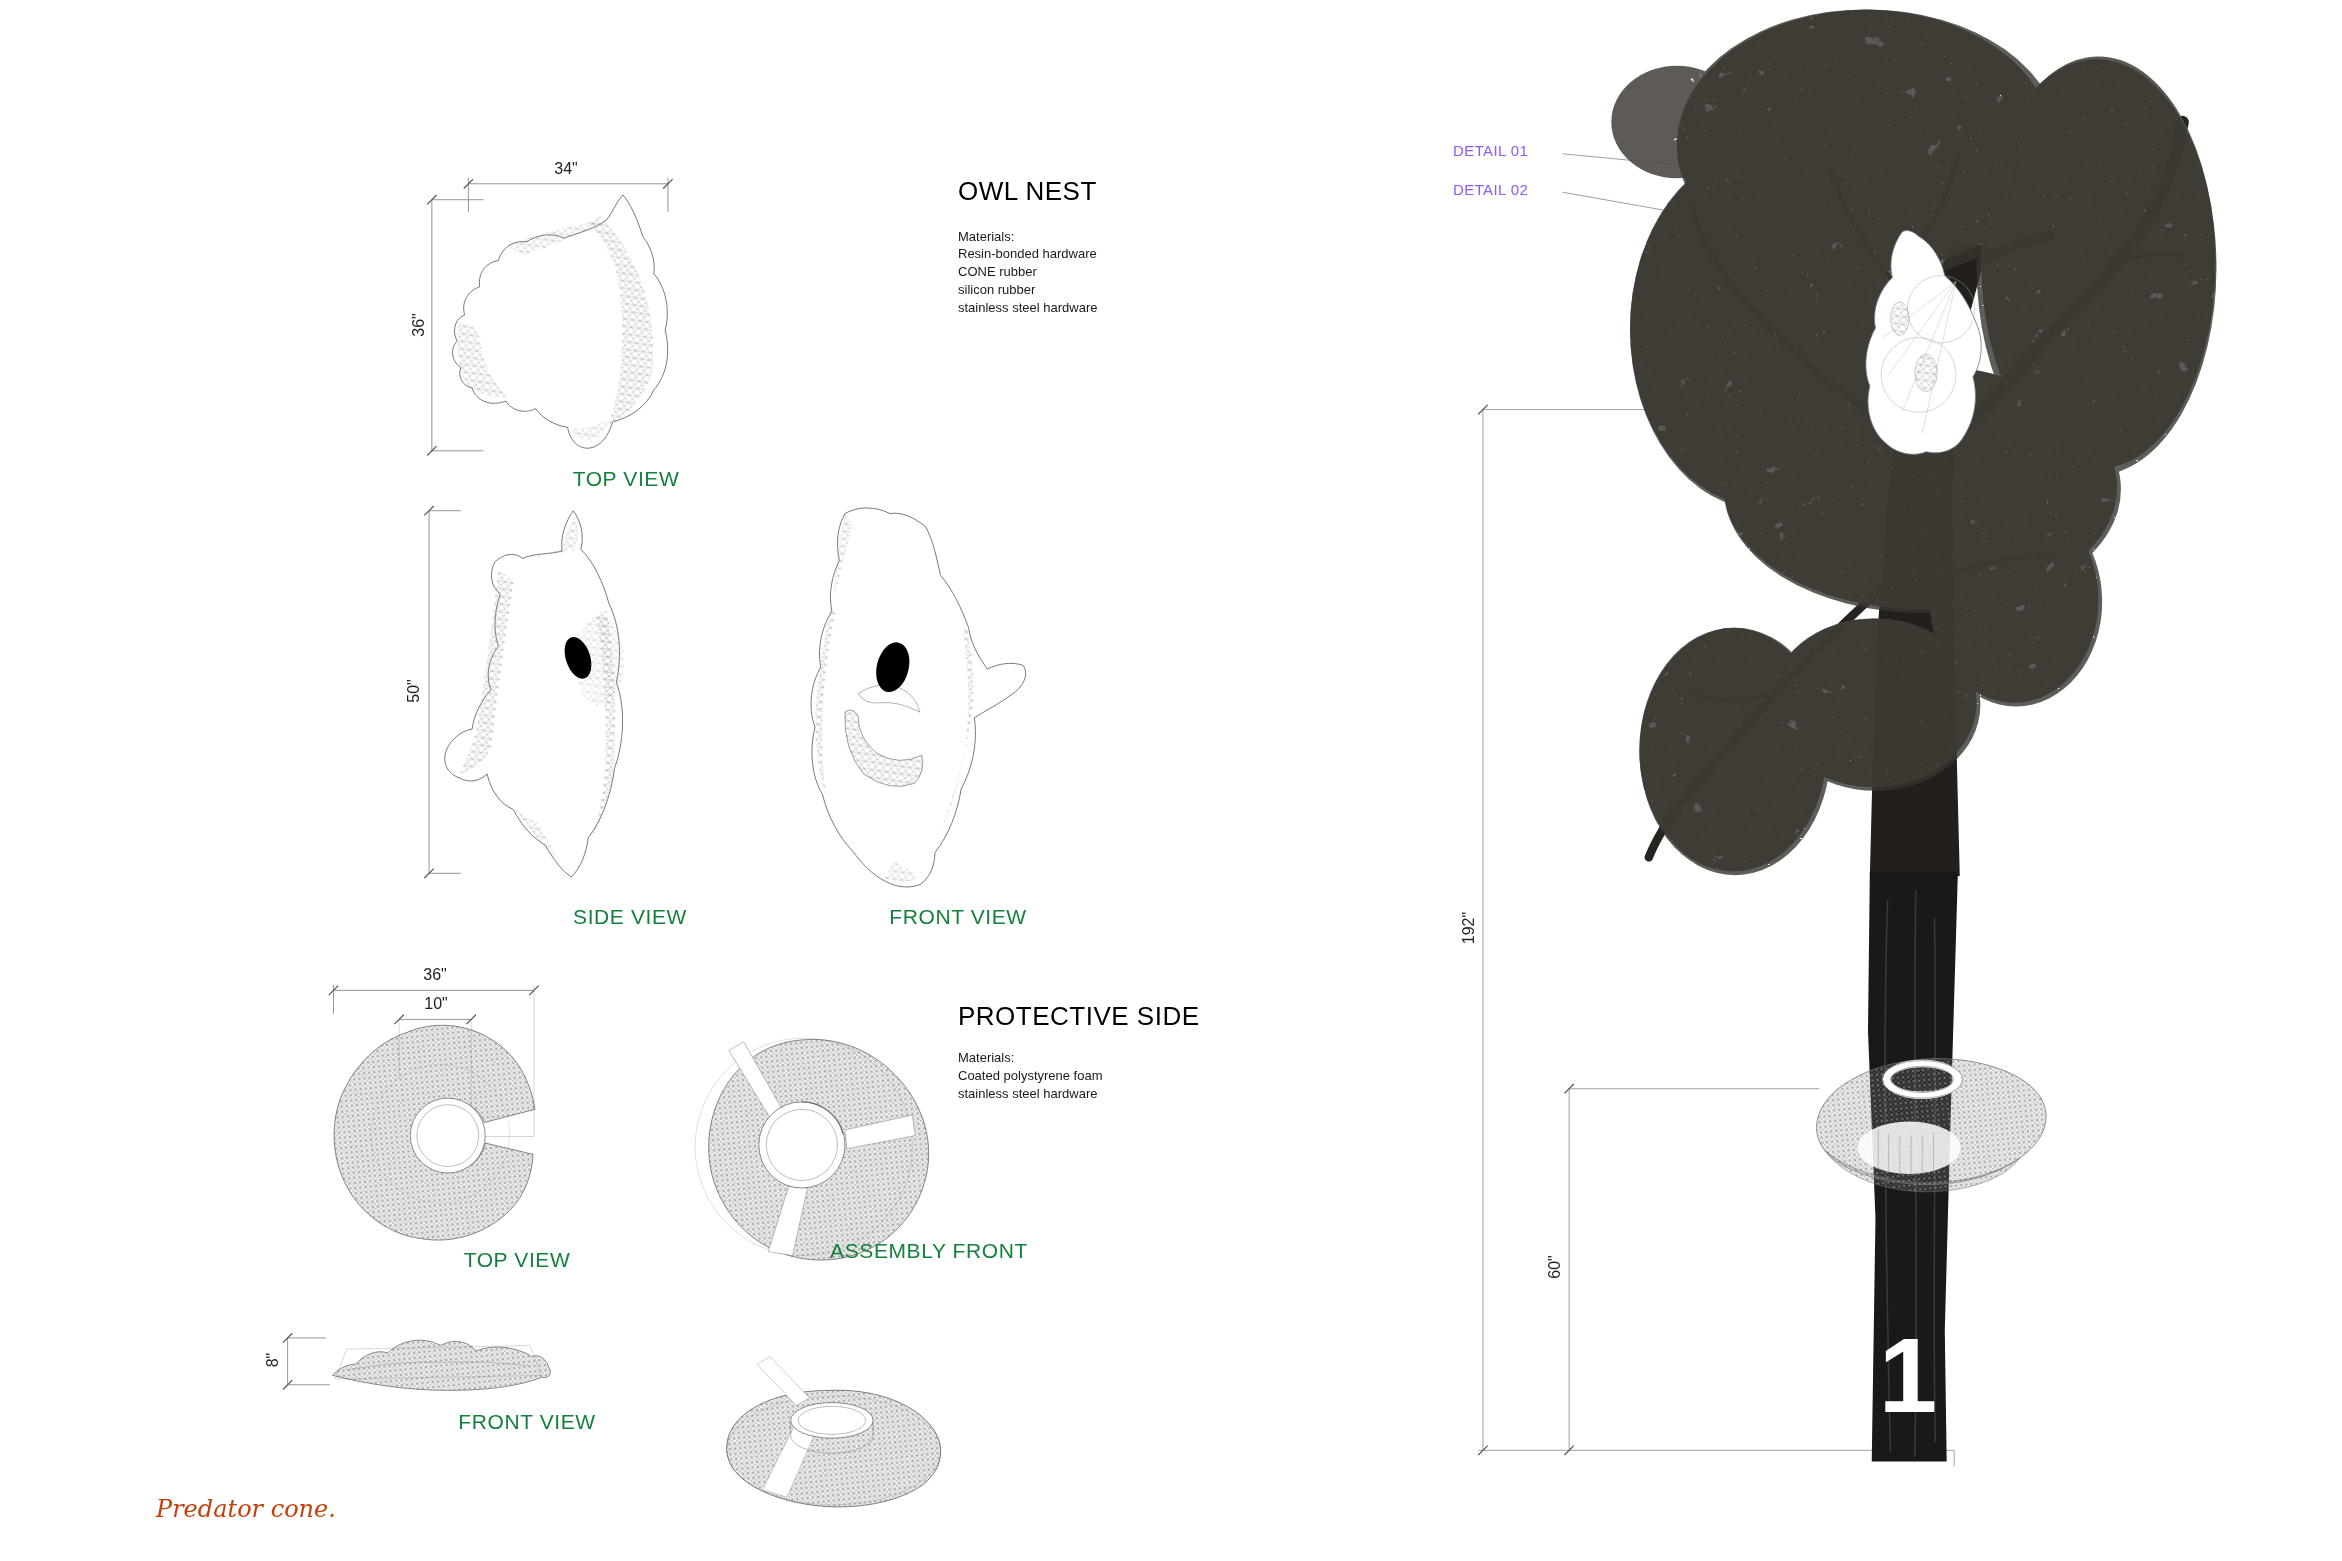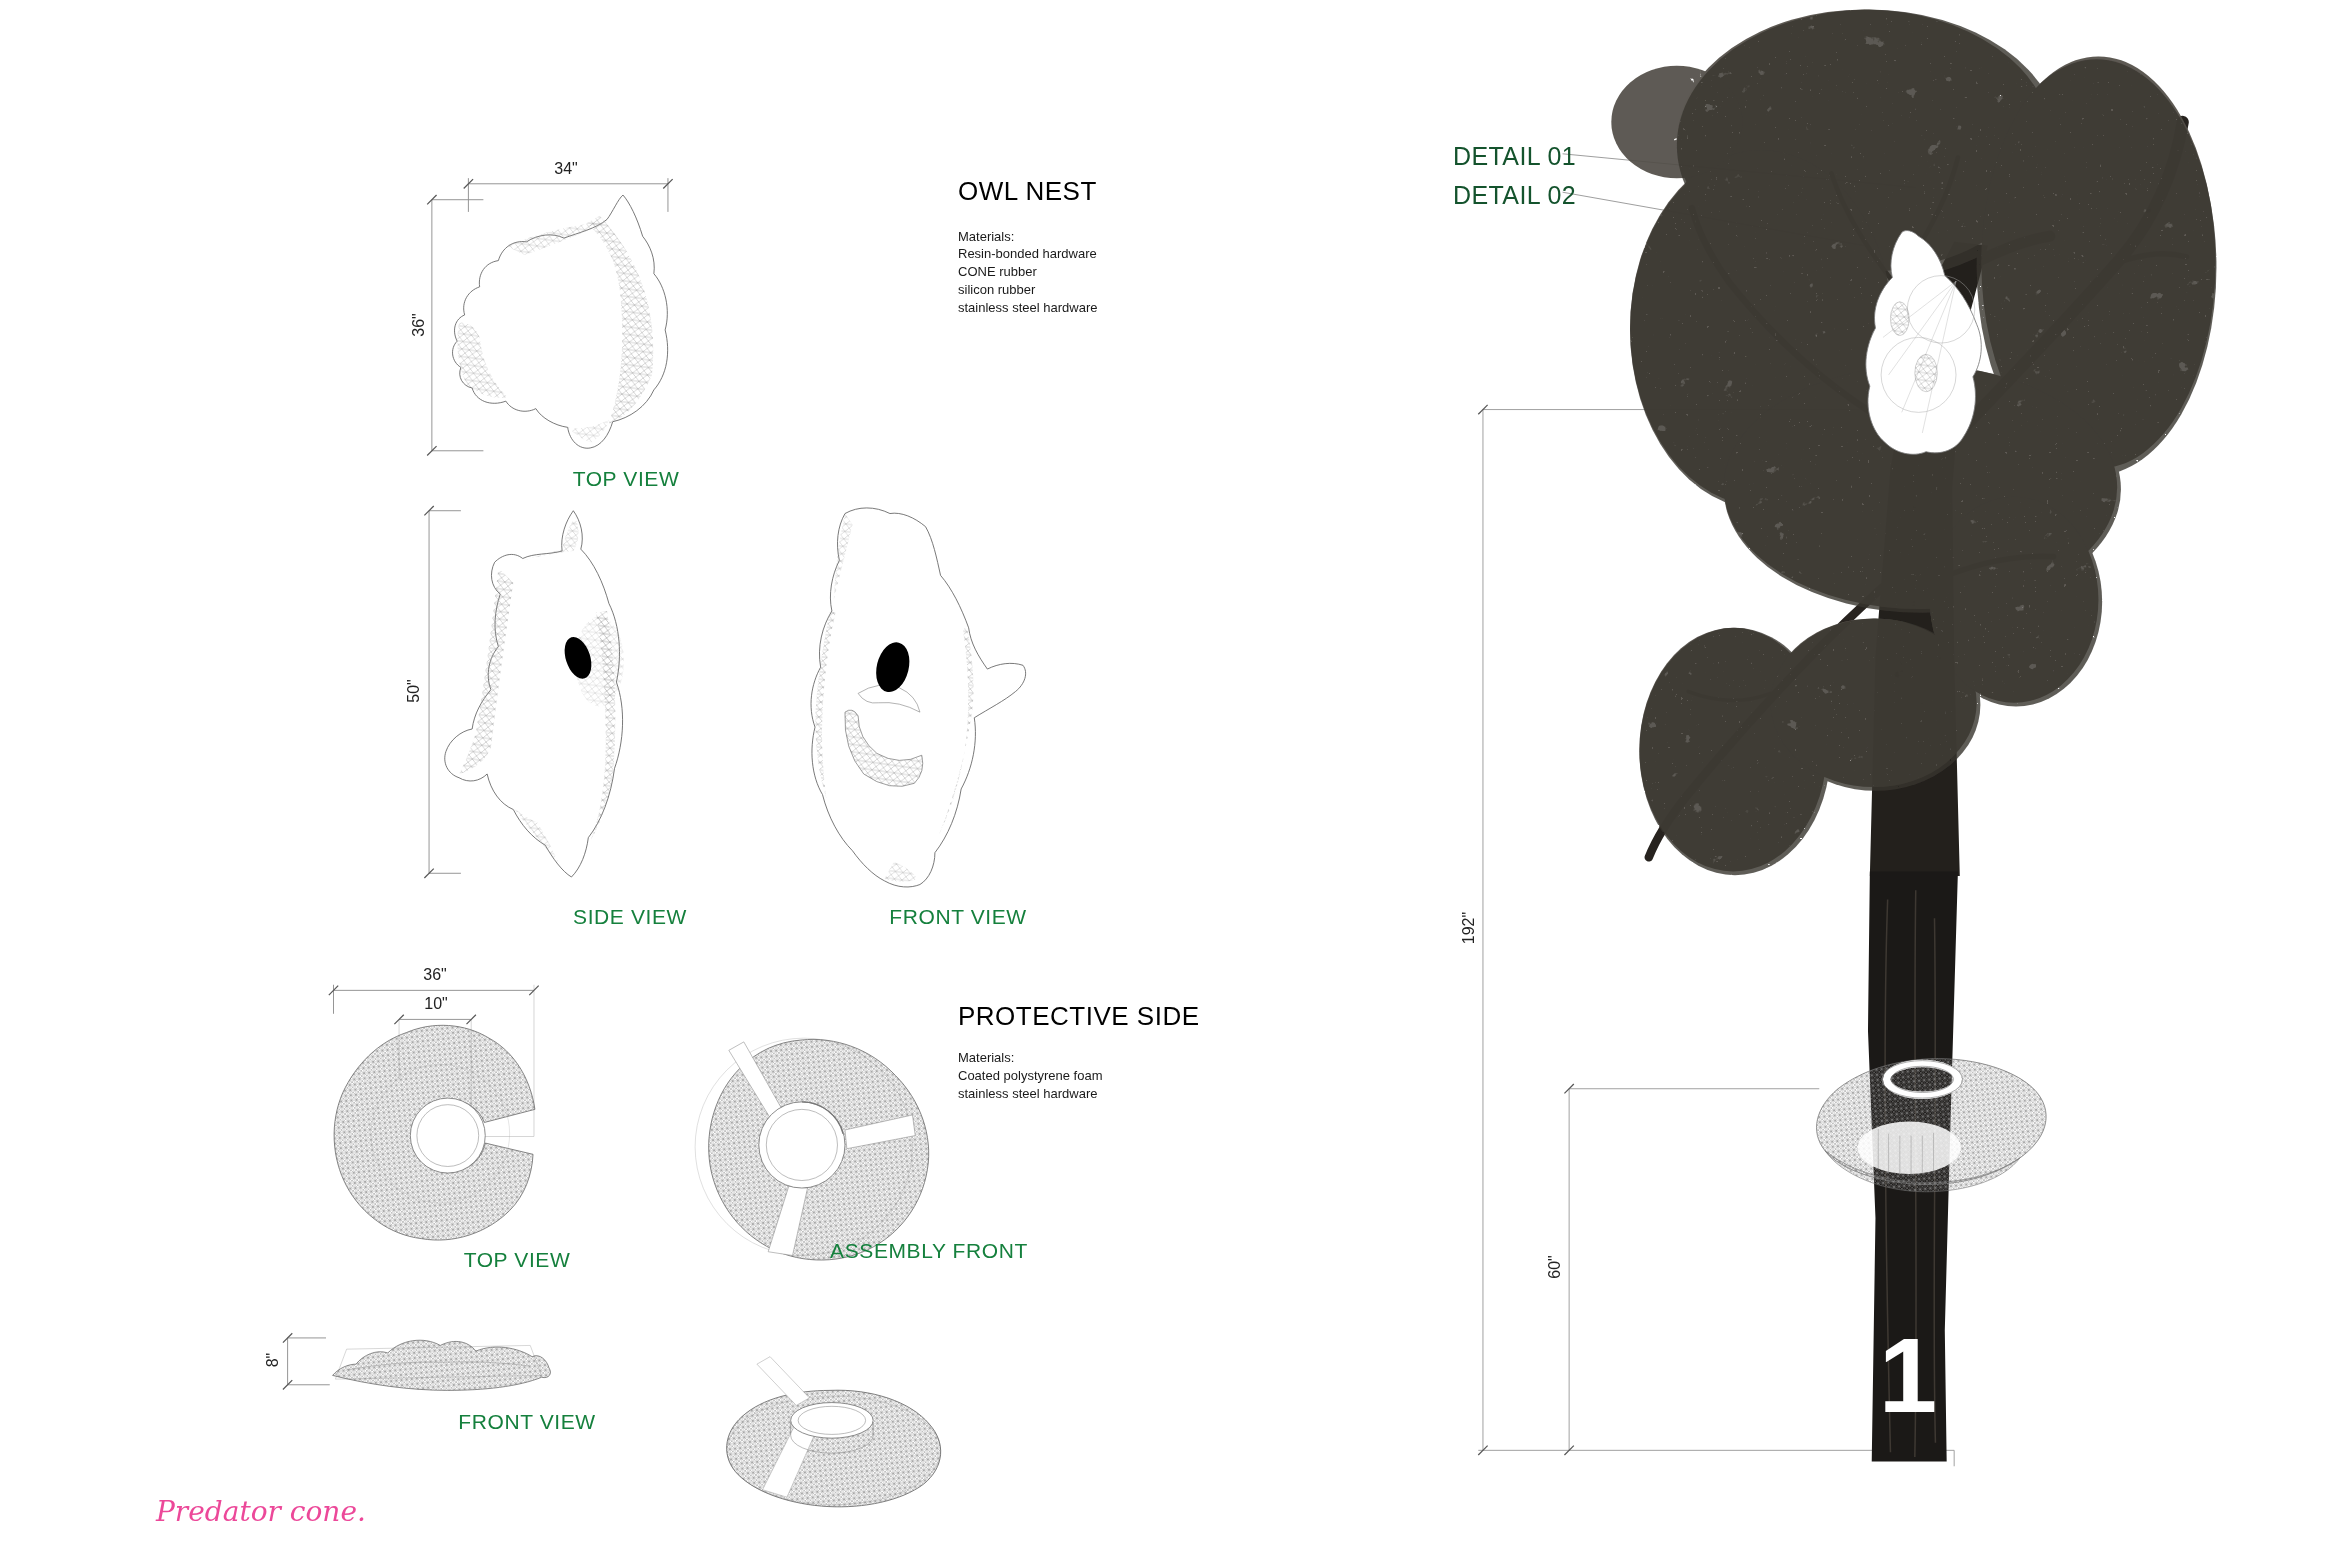--- a/index.html
+++ b/index.html
@@ -5,23 +5,23 @@
   html,body{margin:0;padding:0;background:#fff;}
   .sheet{position:relative;width:2342px;height:1562px;background:#ffffff;overflow:hidden;
          font-family:"Liberation Sans",sans-serif;color:#111;}
   .sheet svg.art{position:absolute;left:0;top:0;}
   .lbl{position:absolute;white-space:nowrap;}
   .title{font-size:26px;color:#000;letter-spacing:0.5px;}
   .mat{font-size:13px;line-height:18px;color:#1a1a1a;}
   .viewlabel{font-size:21px;letter-spacing:0.6px;color:#15803d;transform:translateX(-50%);}
   .dim{font-size:16px;color:#222;transform:translate(-50%,-50%);}
   .dim.v{transform:translate(-50%,-50%) rotate(-90deg);}
-  .detail{font-size:25px;color:#14532d;letter-spacing:0.4px;}
+  .detail{font-size:15px;color:#8b5cf6;letter-spacing:0.4px;}
   .marker{font-size:105px;font-weight:700;color:#ffffff;line-height:1;transform:translateX(-50%);}
-  .caption{font-family:"DejaVu Serif","Liberation Serif",serif;font-style:italic;font-size:28px;color:#ec4899;}
+  .caption{font-family:"DejaVu Serif","Liberation Serif",serif;font-style:italic;font-size:24px;color:#c2410c;}
 </style>
 </head>
 <body>
 
 <div class="sheet">
 
 <svg class="art" width="2342" height="1562" viewBox="0 0 2500 1667">
   <defs>
     <pattern id="mesh" width="8" height="8" patternUnits="userSpaceOnUse" patternTransform="rotate(8)">
       <path d="M0 0L8 8M8 0L0 8M0 4H8" fill="none" stroke="#9c9c9c" stroke-width="0.45"></path>

